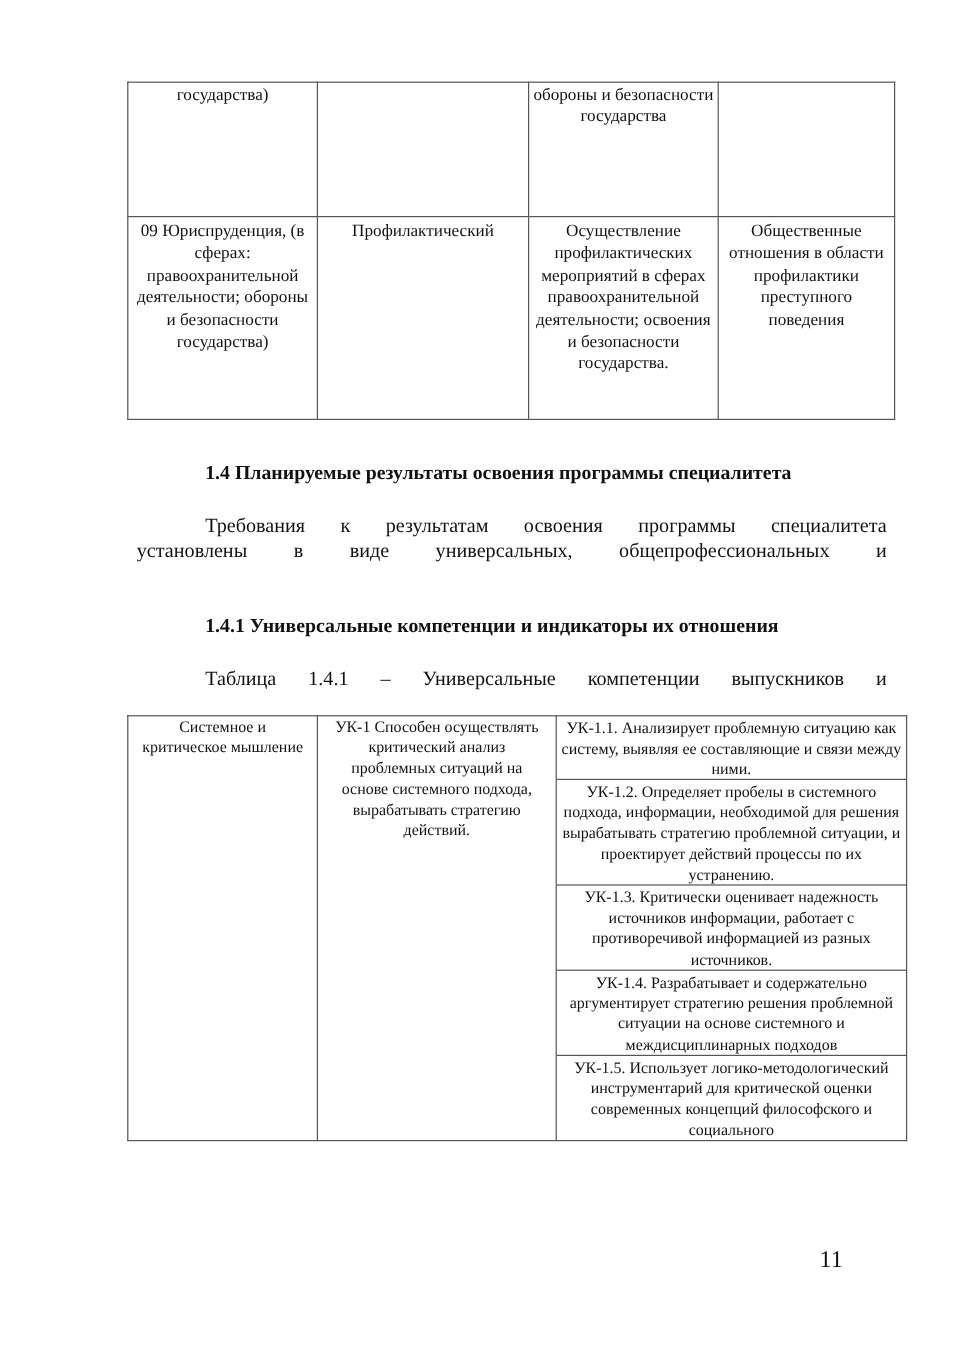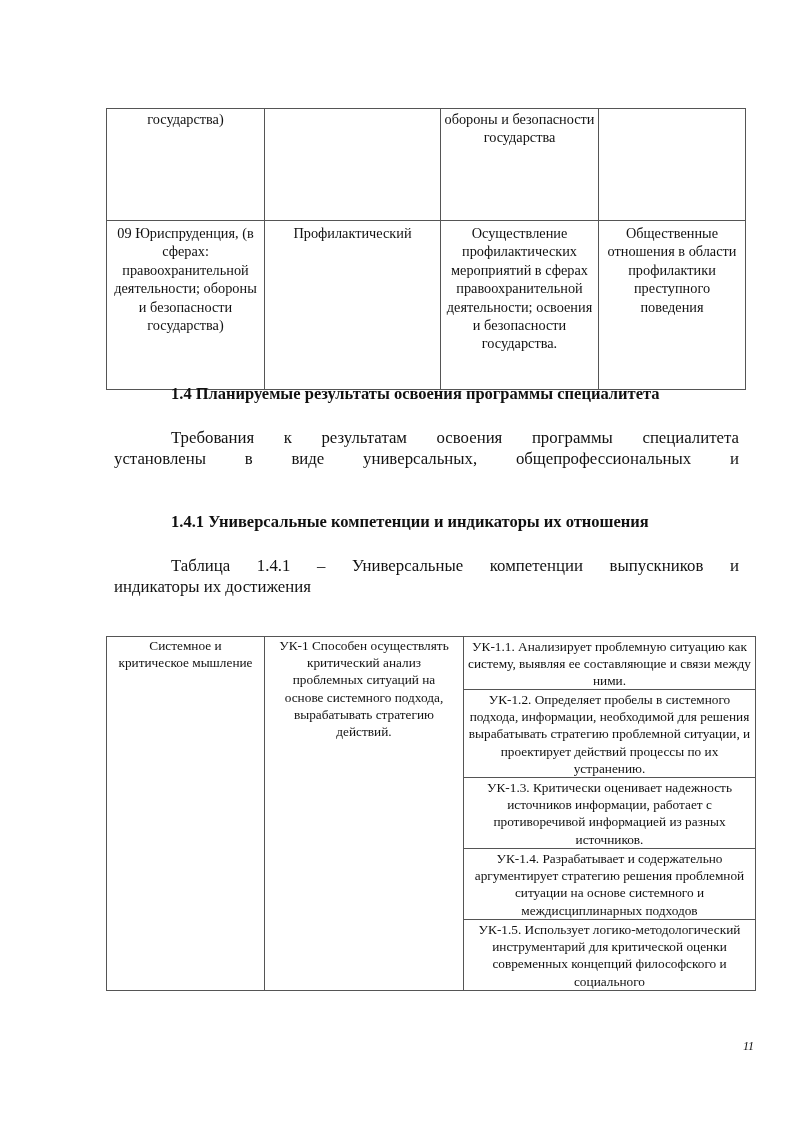--- a/index.html
+++ b/index.html
@@ -1,19 +1,19 @@
 <!DOCTYPE html>
 <html><head>
 <meta charset="utf-8">
 <style>
   html, body { margin: 0; padding: 0; background: #ffffff; }
   body { width: 795px; height: 1124px; position: relative; overflow: hidden;
          font-family: "Liberation Serif", serif; color: #111; }
   .abs { position: absolute; }
-  table { border-collapse: collapse; table-layout: fixed; margin-top: 40px; }
+  table { border-collapse: collapse; table-layout: fixed; }
   td { border: 1px solid #555; vertical-align: top; text-align: center; padding: 0 2px; }
 
   
   #t1 { left: 106px; top: 68px; width: 639px; font-size: 14.3px; line-height: 18.4px; }
   #t1 td { padding-top: 1px; }
   #t1 .r1 td { height: 110px; }
   #t1 .r2 td { height: 165px; padding-top: 3px; }
 
   
   .h { font-weight: bold; font-size: 16.5px; }
@@ -24,21 +24,21 @@
   .jline { display: flex; justify-content: space-between; gap: 24px; }
 
   
   #t2 { left: 106px; top: 596px; width: 649px; font-size: 13.3px; line-height: 17.2px; }
   #t2 td { padding-top: 1px; }
   #t2 .hdr td { height: 90px; }
   .ind { border-bottom: 1px solid #555; padding: 1px 2px 1px; text-align: center; }
   .ind:last-child { border-bottom: none; }
   #t2 .body-col { padding: 0; }
 
-  #pagenum { left: 743px; top: 1039px; font-size: 12px; font-style: italic; }
+  #pagenum { left: 683px; top: 1039px; font-size: 20px; }
 </style>
 </head>
 <body>
 
 <table id="t1" class="abs">
   <colgroup>
       <col style="width:158px">
       <col style="width:176px">
       <col style="width:158px">
       <col style="width:147px">
@@ -85,21 +85,20 @@
 <div id="cap" class="abs">
   <div class="jline" style="padding-left:57px">
     <span>Таблица</span>
     <span>1.4.1</span>
     <span>–</span>
     <span>Универсальные</span>
     <span>компетенции</span>
     <span>выпускников</span>
     <span>и</span>
   </div>
-  <div>индикаторы их достижения</div>
 </div>
 
 <table id="t2" class="abs">
   <colgroup>
       <col style="width:158px">
       <col style="width:199px">
       <col style="width:292px">
     </colgroup>
   <tbody>
   <tr>

